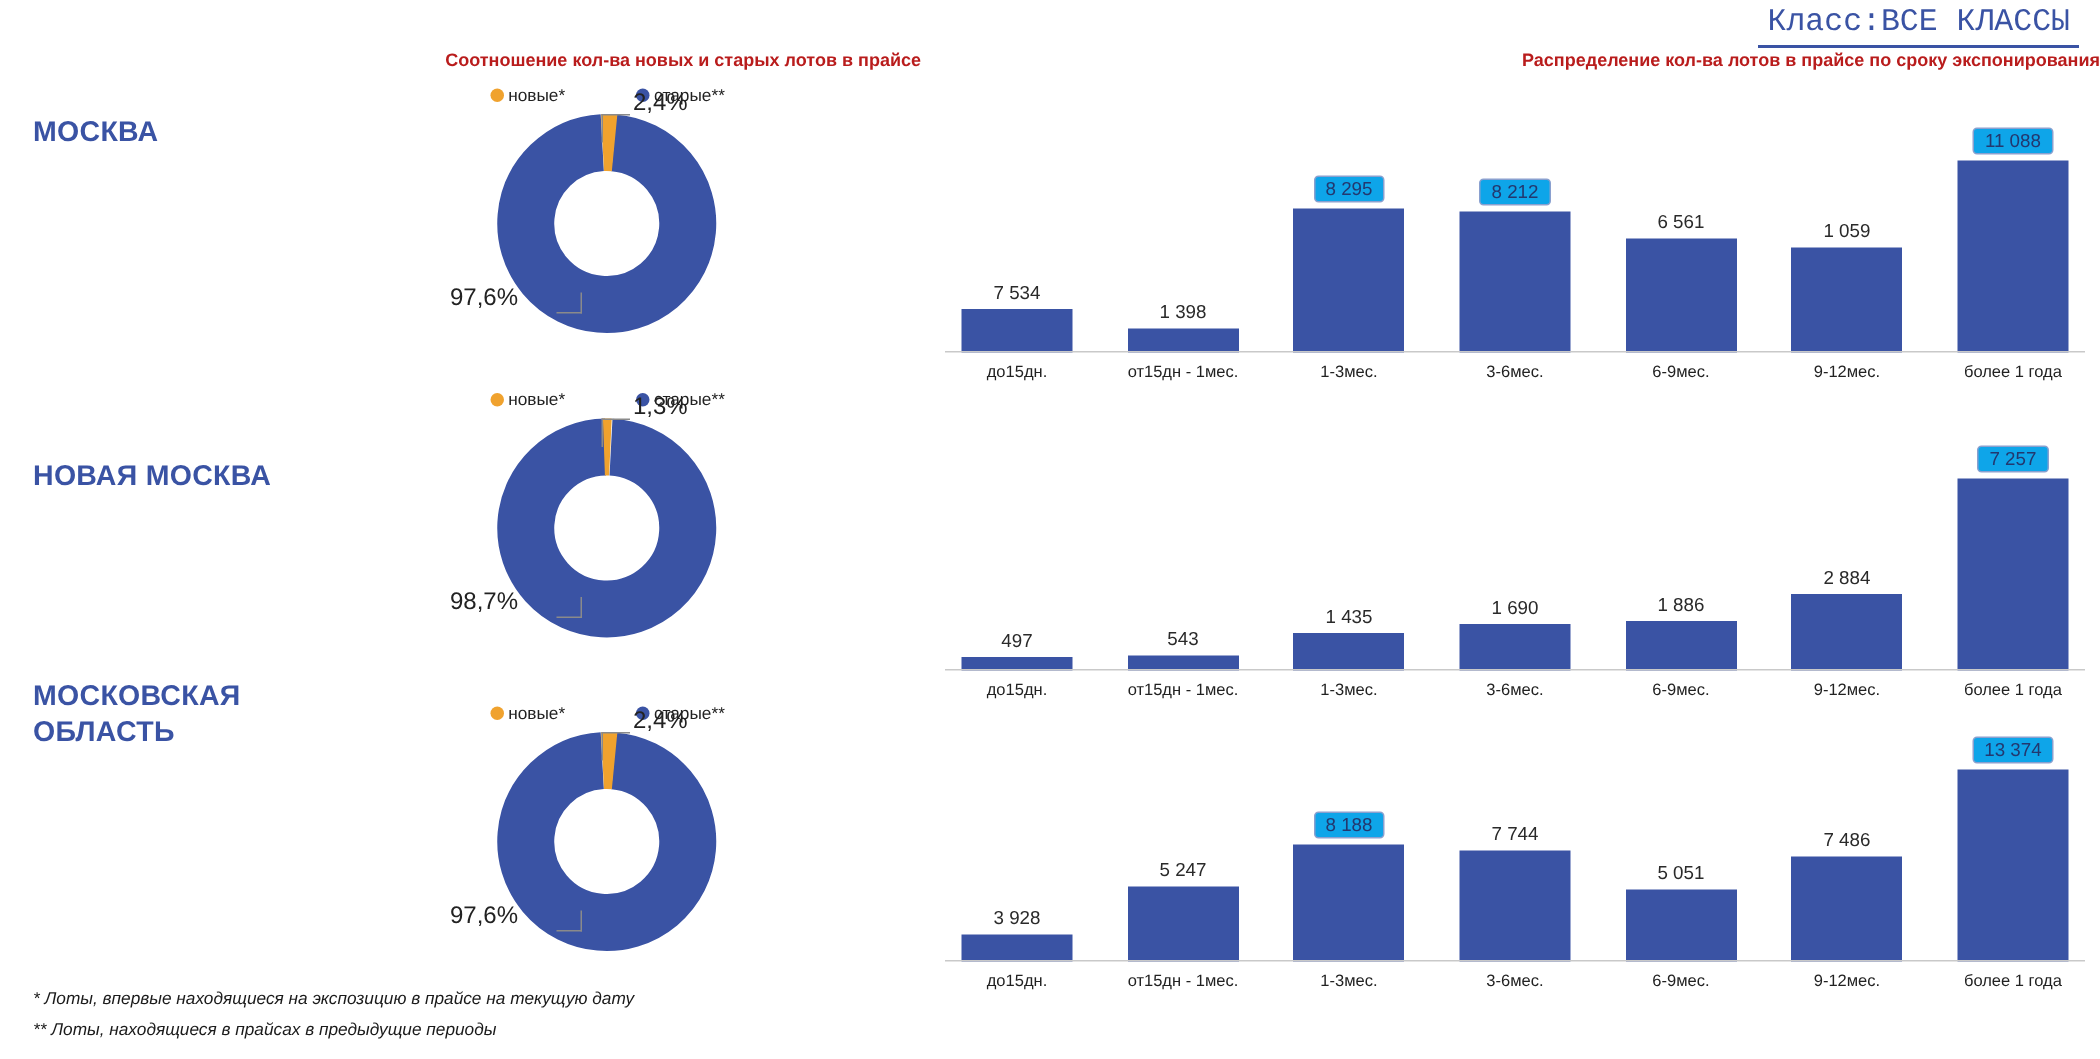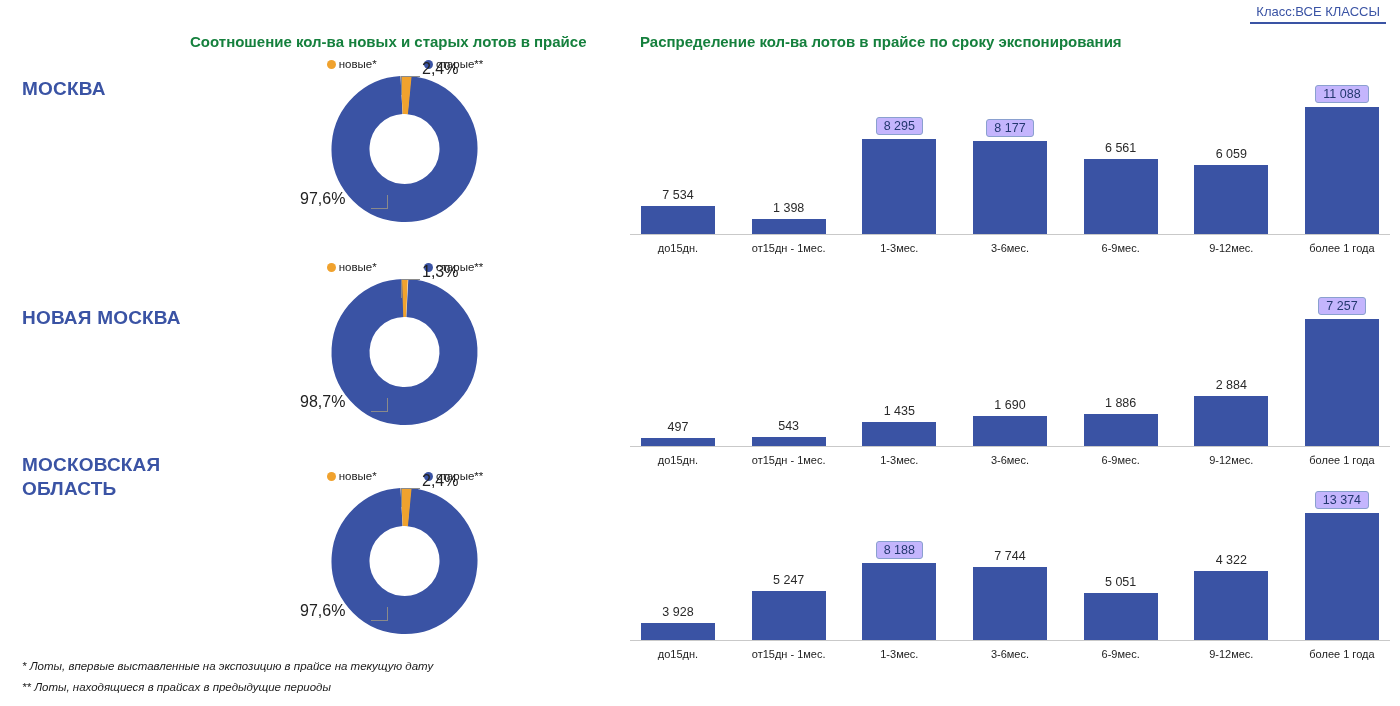--- a/index.html
+++ b/index.html
@@ -14,33 +14,34 @@
     font-family: "Liberation Sans", sans-serif;
     color: #2a2a2a;
     overflow: hidden;
   }
   .filter-box {
     position: absolute;
     top: 2px;
     right: 14px;
     border-bottom: 2px solid #3a53a4;
     padding: 2px 6px 3px 6px;
-    font-size: 13px;
+    font-size: 21px;
     color: #3a53a4;
     white-space: nowrap;
+    font-family: Liberation Mono, monospace;
   }
   .filter-label { color: #3a53a4; }
   .filter-value { color: #3a53a4; }
 
   .col-title {
     position: absolute;
-    font-size: 15px;
+    font-size: 12px;
     font-weight: bold;
-    color: #15803d;
-    text-align: left;
+    color: #b91c1c;
+    text-align: right;
   }
   #title-donuts { left: 190px; top: 33px; width: 424px; }
   #title-bars   { left: 640px; top: 33px; width: 760px; }
 
   .region-label {
     position: absolute;
     font-size: 19px;
     font-weight: bold;
     color: #3a53a4;
     line-height: 1.25;
@@ -132,21 +133,21 @@
     justify-content: flex-end;
     height: 175px;
   }
   .bar-value {
     font-size: 12.5px;
     color: #2a2a2a;
     margin-bottom: 4px;
     white-space: nowrap;
   }
   .bar-value.boxed {
-    background: #c4b5fd;
+    background: #0ea5e9;
     border: 1px solid #8aa0cf;
     border-radius: 3px;
     padding: 1px 7px;
     color: #23386f;
   }
   .bar-rect {
     width: 74px;
     background: #3a53a4;
   }
   .bar-cat {
@@ -249,31 +250,31 @@
         <div class="bar-value">1 398</div>
         <div class="bar-rect" style="height: 16px; background: rgb(58, 83, 164);"></div>
         <div class="bar-cat">от15дн - 1мес.</div>
       </div>
       <div class="bar-col">
         <div class="bar-value boxed">8 295</div>
         <div class="bar-rect" style="height: 96px; background: rgb(58, 83, 164);"></div>
         <div class="bar-cat">1-3мес.</div>
       </div>
       <div class="bar-col">
-        <div class="bar-value boxed">8 177</div>
+        <div class="bar-value boxed">8 212</div>
         <div class="bar-rect" style="height: 94px; background: rgb(58, 83, 164);"></div>
         <div class="bar-cat">3-6мес.</div>
       </div>
       <div class="bar-col">
         <div class="bar-value">6 561</div>
         <div class="bar-rect" style="height: 76px; background: rgb(58, 83, 164);"></div>
         <div class="bar-cat">6-9мес.</div>
       </div>
       <div class="bar-col">
-        <div class="bar-value">6 059</div>
+        <div class="bar-value">1 059</div>
         <div class="bar-rect" style="height: 70px; background: rgb(58, 83, 164);"></div>
         <div class="bar-cat">9-12мес.</div>
       </div>
       <div class="bar-col">
         <div class="bar-value boxed">11 088</div>
         <div class="bar-rect" style="height: 128px; background: rgb(58, 83, 164);"></div>
         <div class="bar-cat">более 1 года</div>
       </div>
       <div class="axis-line"></div>
     </div>
@@ -339,27 +340,27 @@
         <div class="bar-value">7 744</div>
         <div class="bar-rect" style="height: 74px; background: rgb(58, 83, 164);"></div>
         <div class="bar-cat">3-6мес.</div>
       </div>
       <div class="bar-col">
         <div class="bar-value">5 051</div>
         <div class="bar-rect" style="height: 48px; background: rgb(58, 83, 164);"></div>
         <div class="bar-cat">6-9мес.</div>
       </div>
       <div class="bar-col">
-        <div class="bar-value">4 322</div>
+        <div class="bar-value">7 486</div>
         <div class="bar-rect" style="height: 70px; background: rgb(58, 83, 164);"></div>
         <div class="bar-cat">9-12мес.</div>
       </div>
       <div class="bar-col">
         <div class="bar-value boxed">13 374</div>
         <div class="bar-rect" style="height: 128px; background: rgb(58, 83, 164);"></div>
         <div class="bar-cat">более 1 года</div>
       </div>
       <div class="axis-line"></div>
     </div>
 </div>
 
-<div class="footnote" id="footnote-0">* Лоты, впервые выставленные на экспозицию в  прайсе на текущую дату</div>
+<div class="footnote" id="footnote-0">* Лоты, впервые находящиеся на экспозицию в  прайсе на текущую дату</div>
 <div class="footnote" id="footnote-1">** Лоты, находящиеся в прайсах в предыдущие периоды</div>
 
 </body></html>

